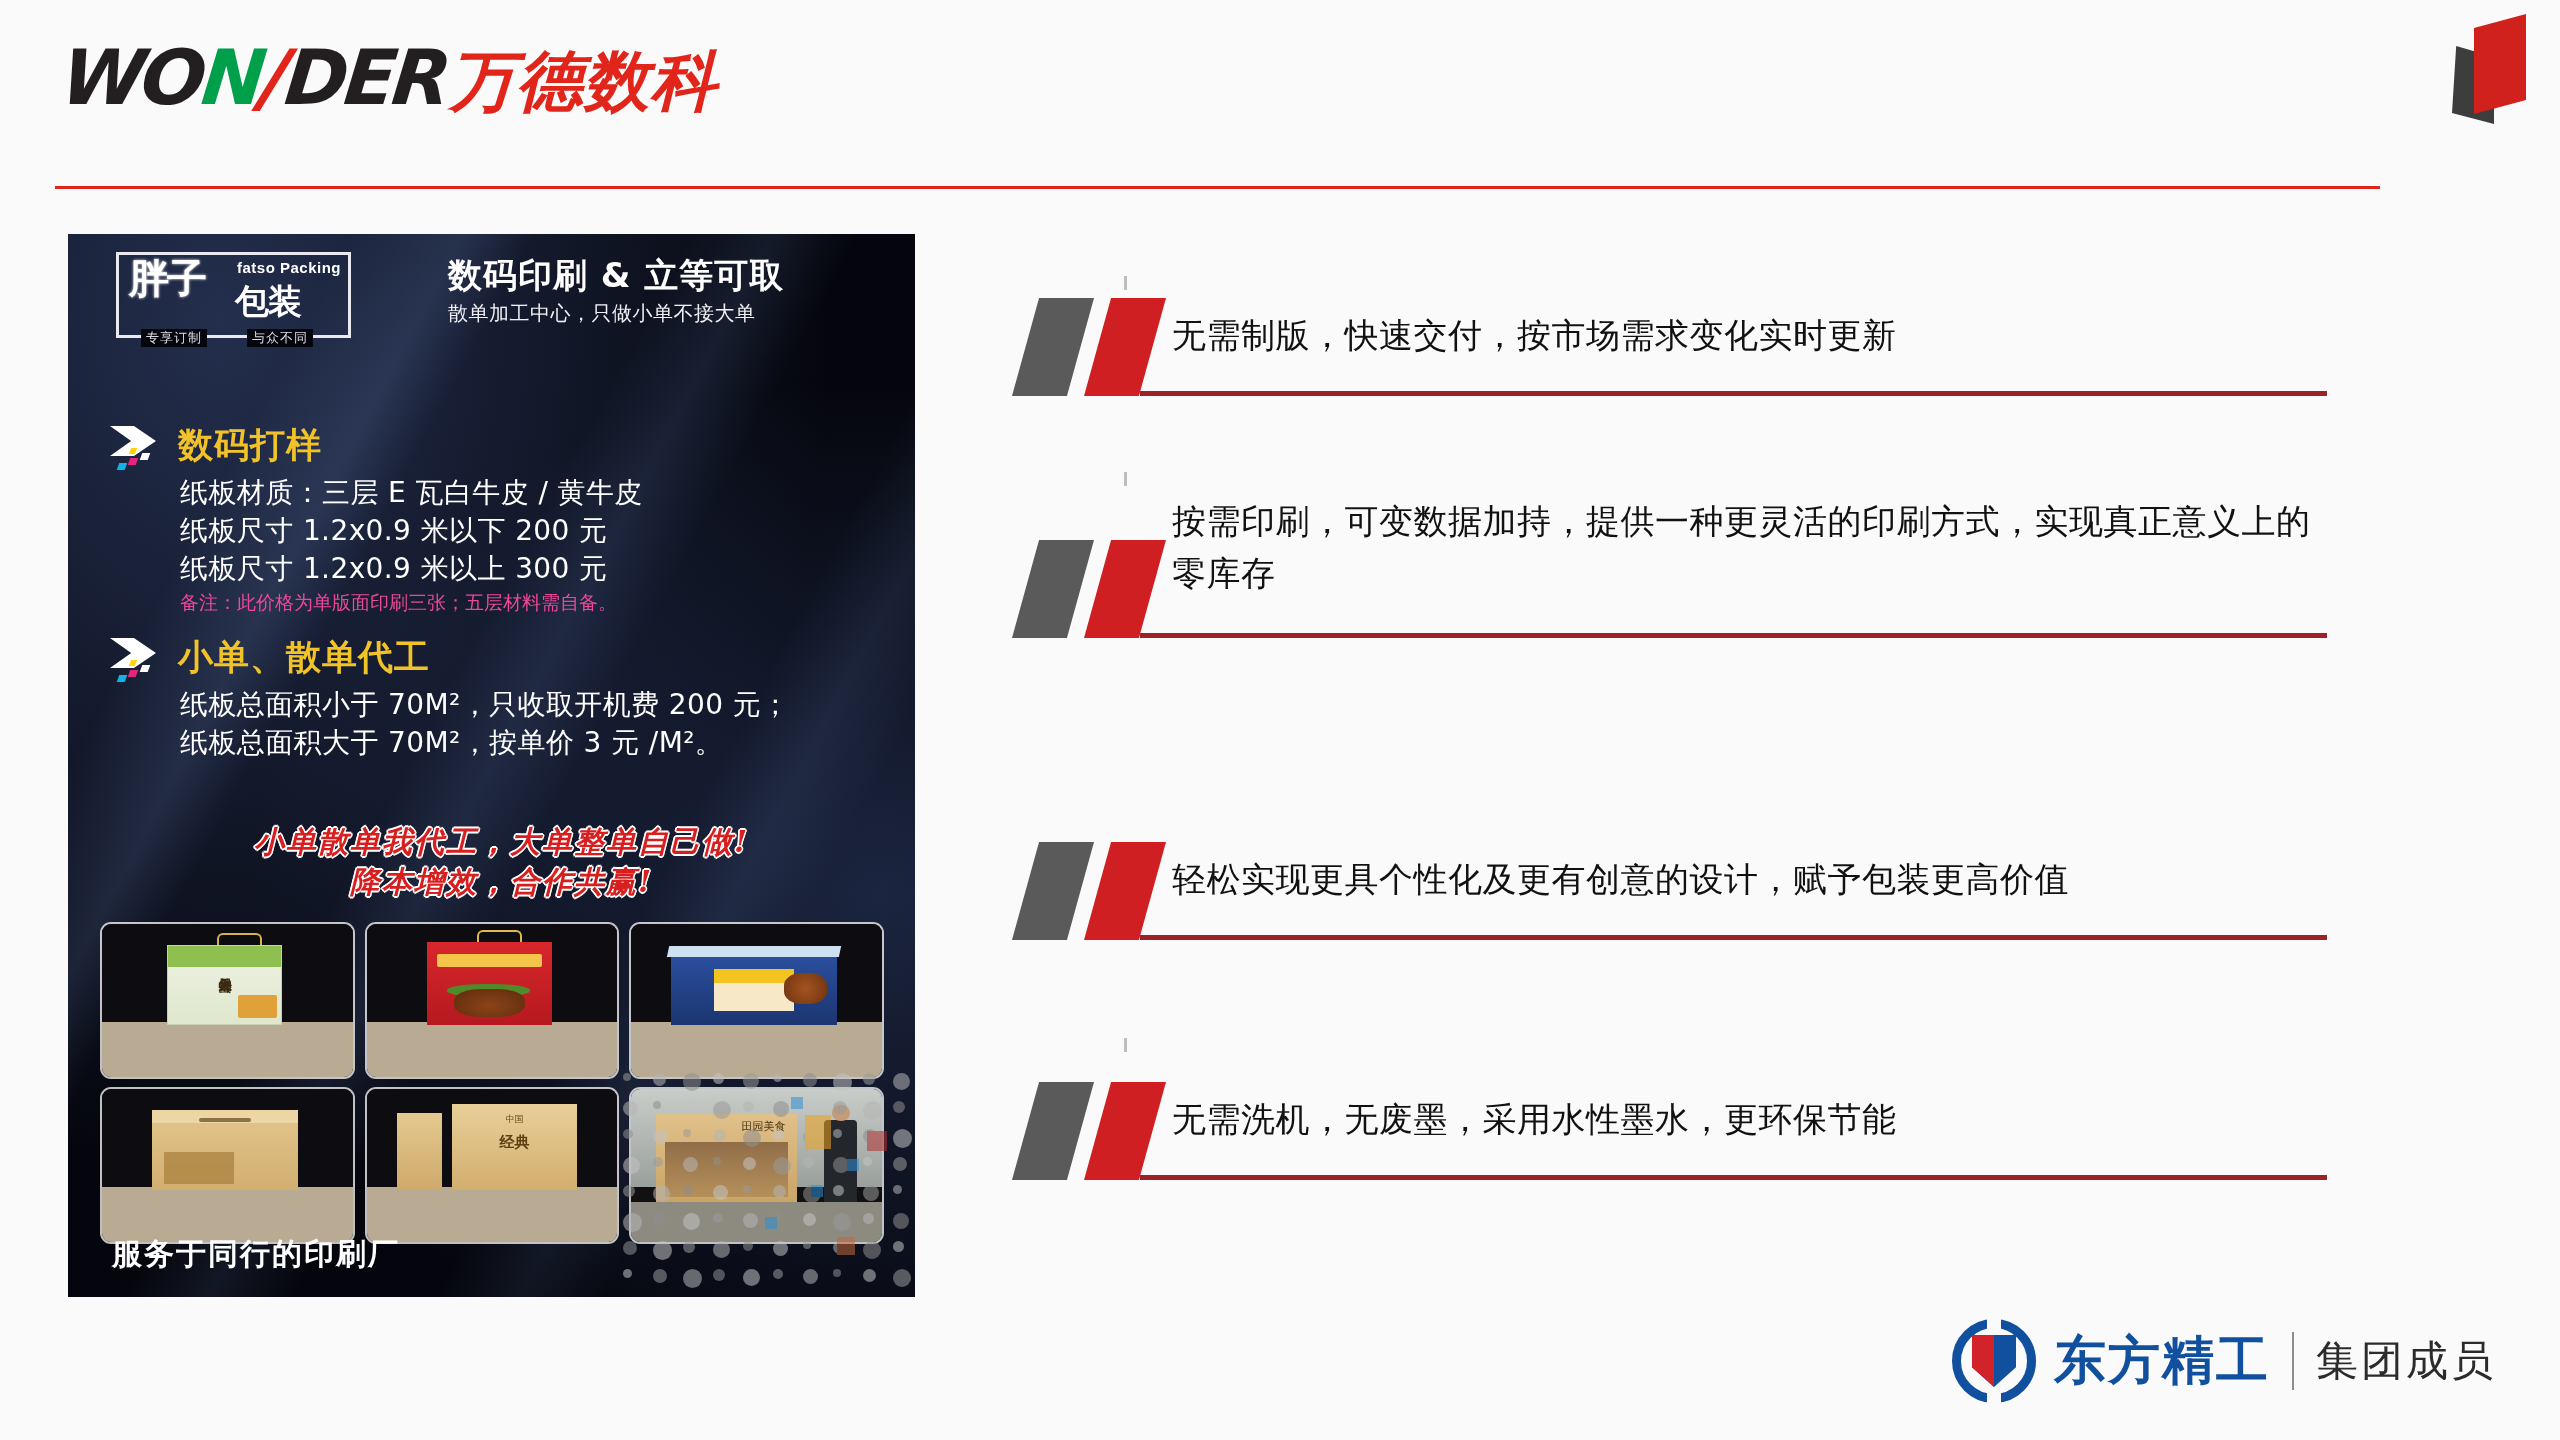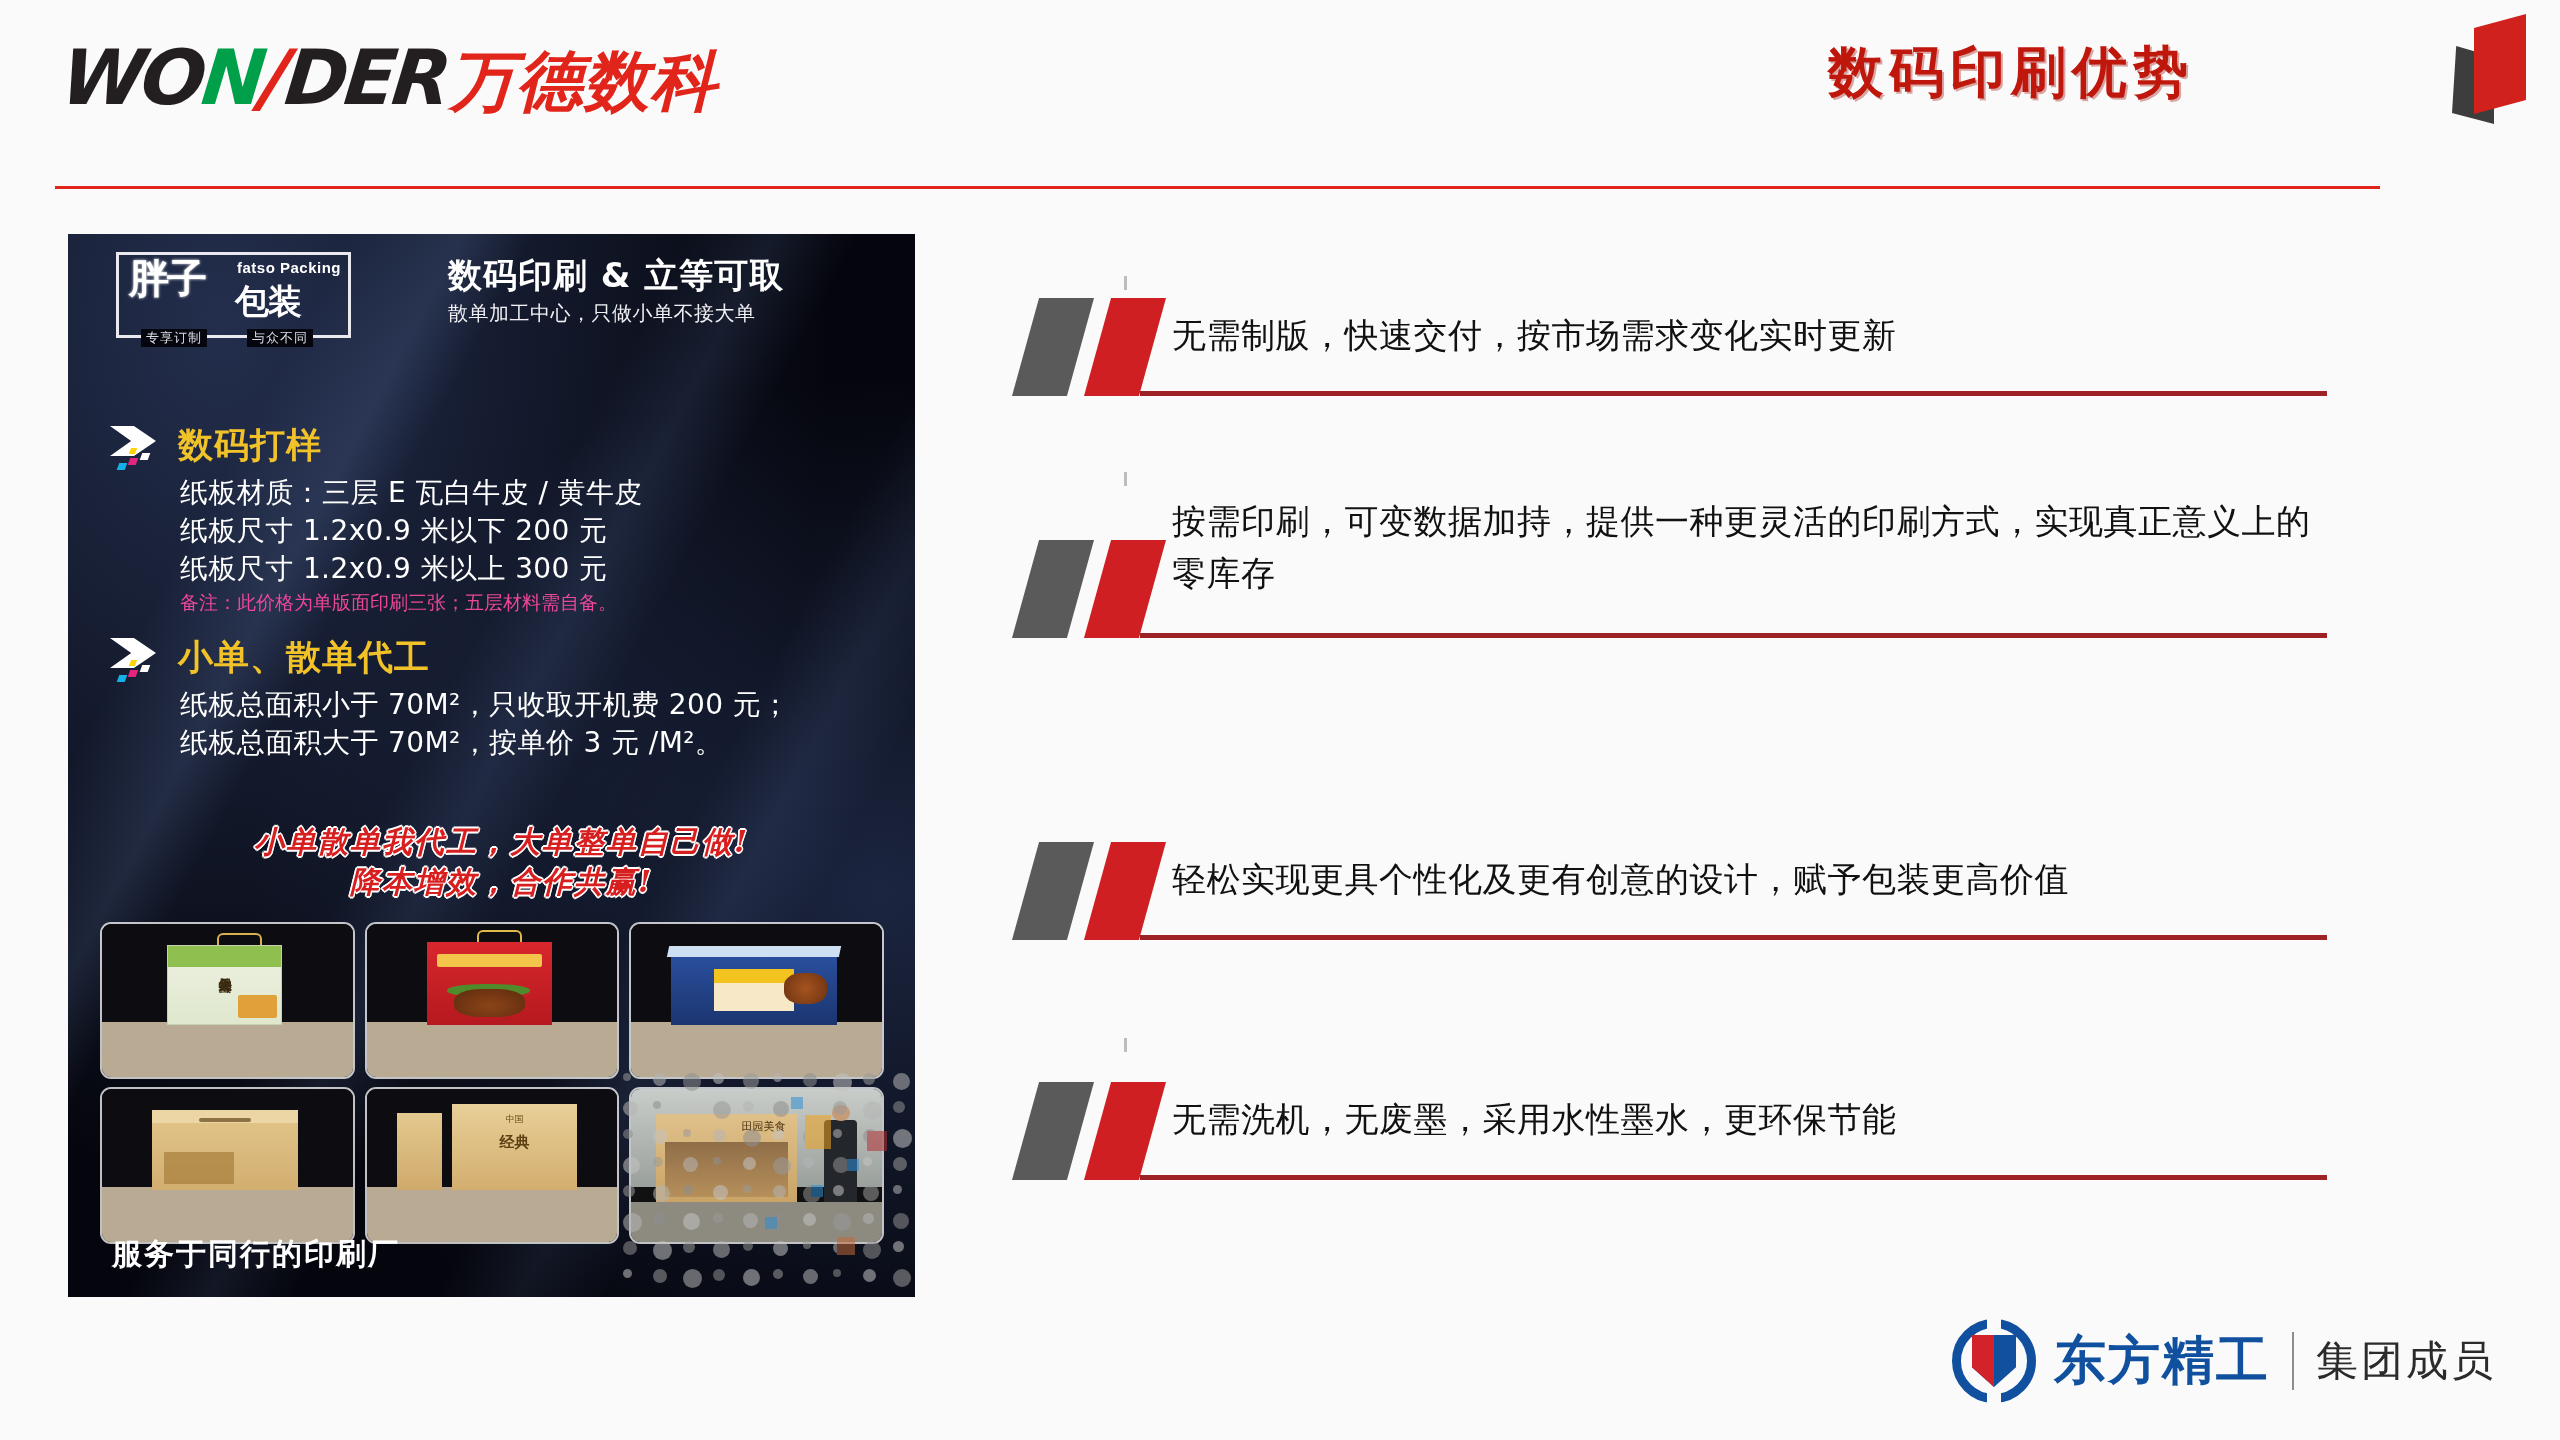--- a/index.html
+++ b/index.html
@@ -305,21 +305,20 @@
 </head>
 <body>
 
 <div id="header">
 
   <div id="brand-logo">
     <span class="wordmark"><span>W</span><span>O</span><span class="g">N</span><span class="r">/</span><span>DER</span></span>
     <span class="brand-cn">万德数科</span>
   </div>
 
-  <div id="page-title">数码印刷优势</div>
 
   <div id="header-rule"></div>
 
   <div id="corner-mark">
     <div class="dark"></div>
     <div class="red"></div>
   </div>
 </div>
 
 <div id="poster">

